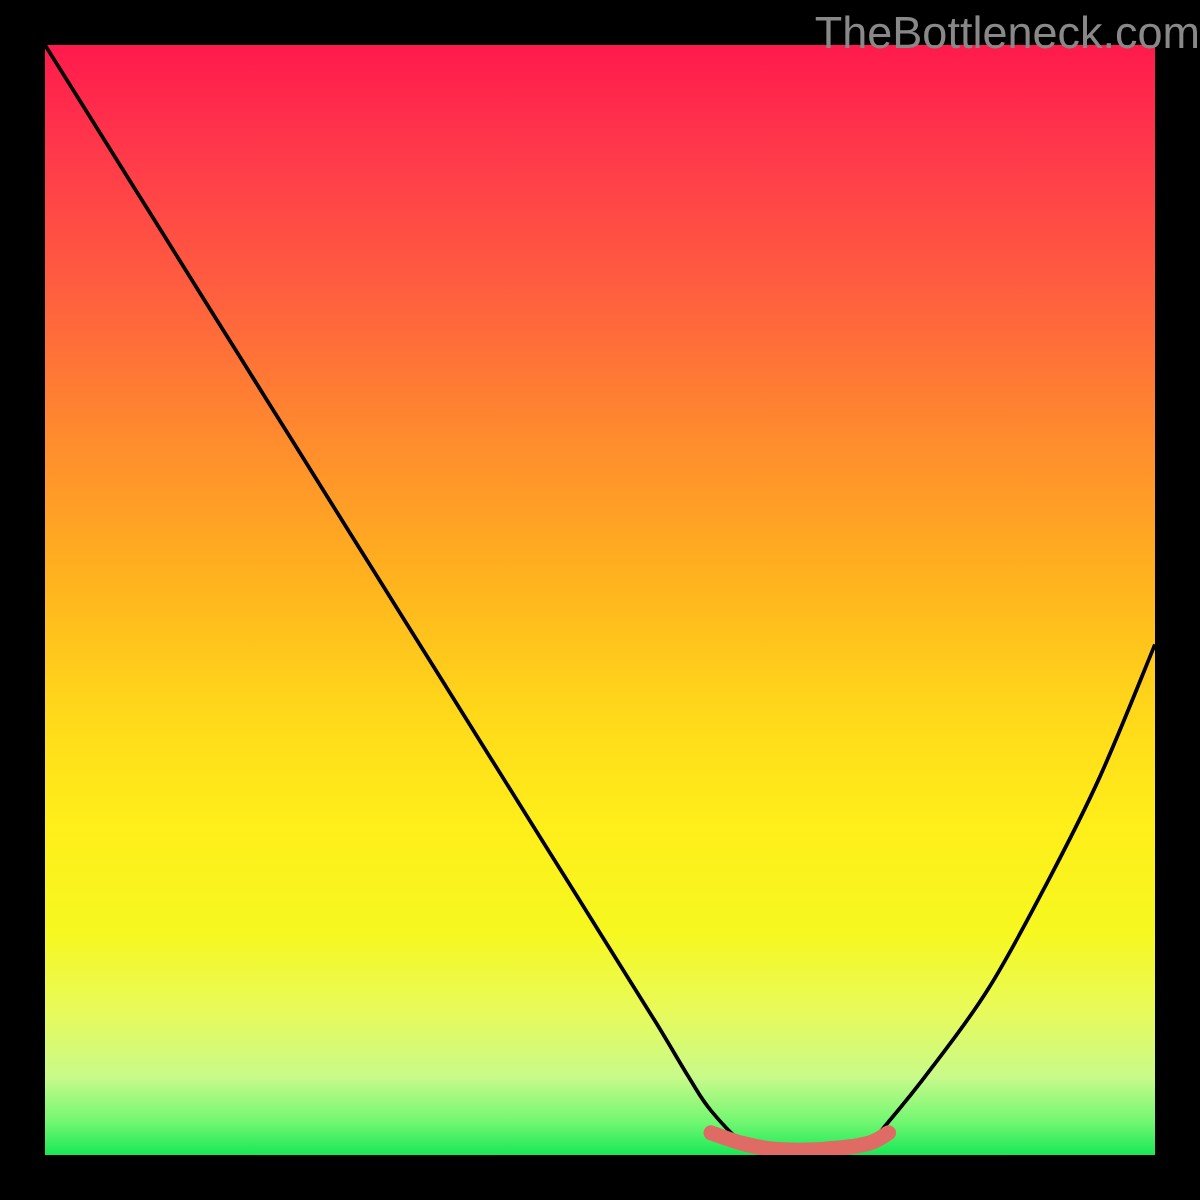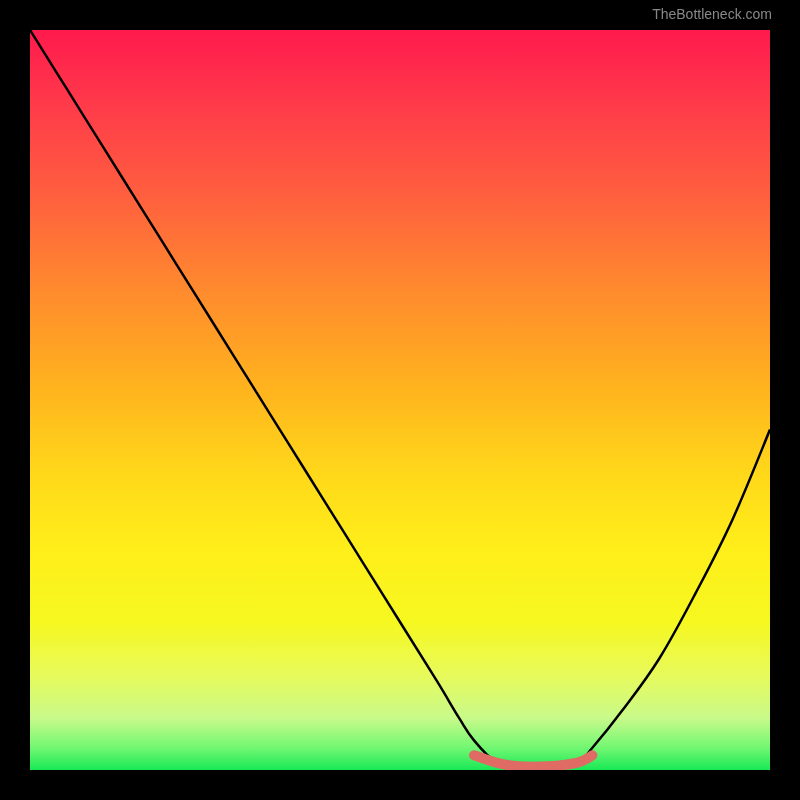--- a/index.html
+++ b/index.html
@@ -7,23 +7,23 @@
     width: 800px;
     height: 800px;
     background: #000;
     position: relative;
     overflow: hidden;
     font-family: Arial, sans-serif;
   }
   .watermark {
     position: absolute;
     top: 6px;
-    right: 28px;
+    right: 0;
     color: #888;
-    font-size: 14px;
+    font-size: 30px;
     font-weight: 500;
     z-index: 10;
   }
   .plot-area {
     position: absolute;
     left: 30px;
     top: 30px;
     width: 740px;
     height: 740px;
     background: linear-gradient(to bottom,

